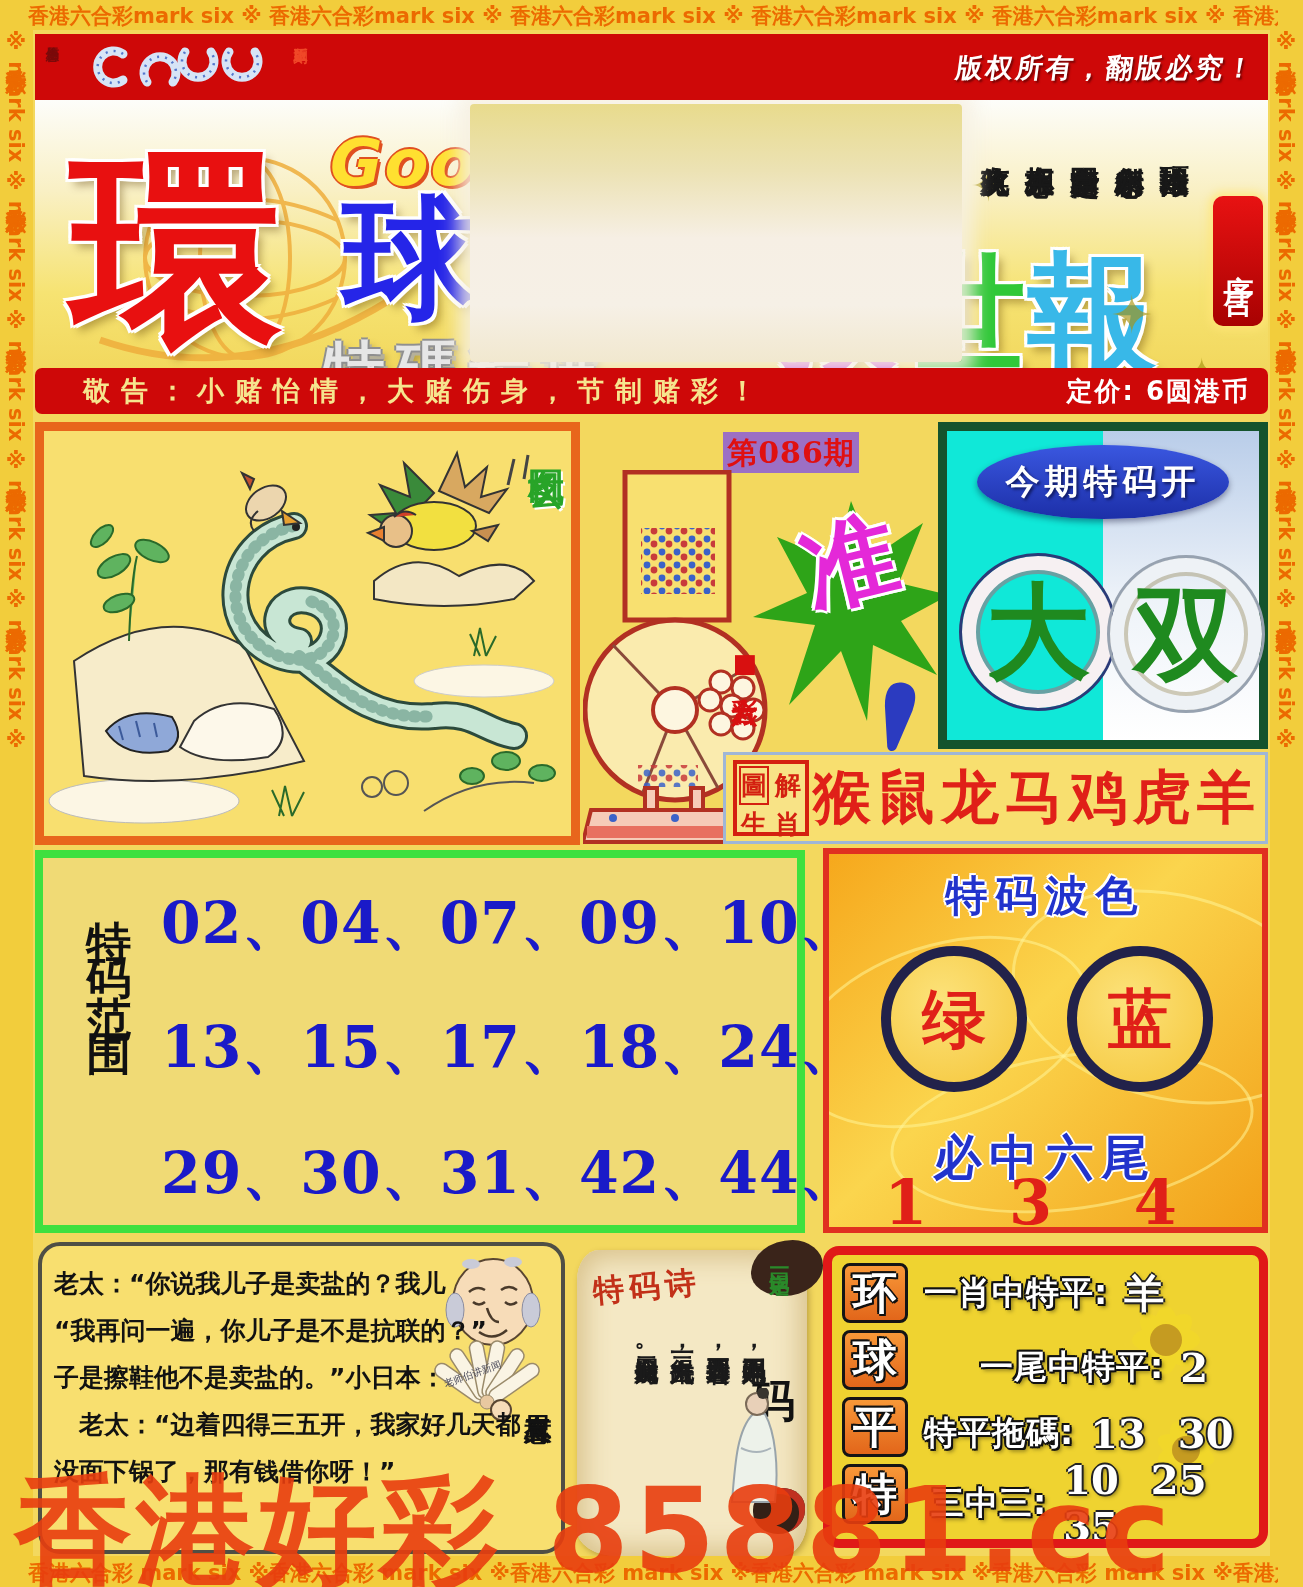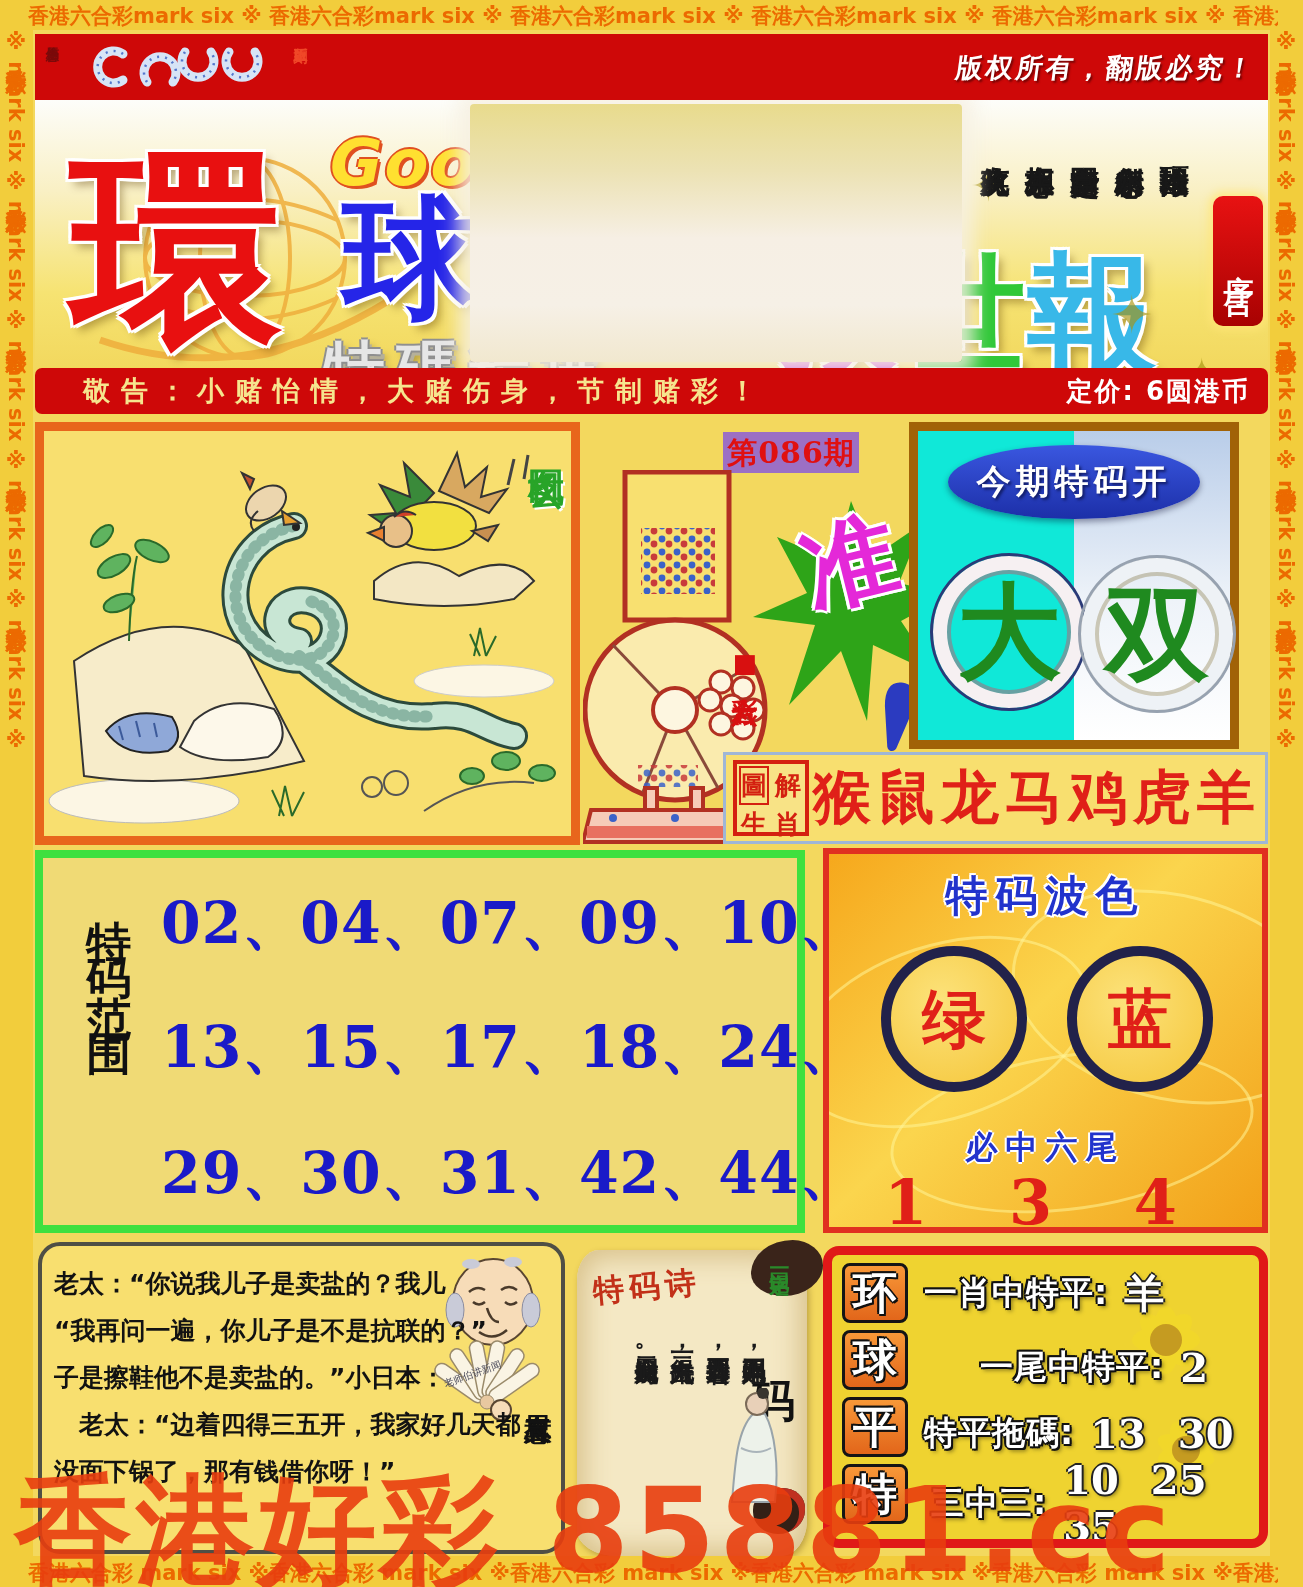--- a/index.html
+++ b/index.html
@@ -52,21 +52,21 @@
     text-shadow:2px 2px 0 #fff;}
   
   .issue{left:690px;top:402px;width:136px;height:41px;background:#9c6fc4;color:#e01010;
     font-size:30px;font-weight:bold;text-align:center;line-height:41px;font-family:"DejaVu Serif",serif;
     letter-spacing:1px;}
   .accuracy{left:770px;top:470px;font-size:94px;font-weight:bold;color:#e428d8;transform:rotate(-14deg);
     z-index:3;font-family:"DejaVu Serif",serif;
     text-shadow:3px 0 0 #fff,-3px 0 0 #fff,0 3px 0 #fff,0 -3px 0 #fff,3px 3px 0 #fff,-3px -3px 0 #fff;}
   .marksix-v{left:694px;top:618px;font-size:26px;line-height:1.35;font-weight:bold;color:#d81010;}
   
-  .result{left:876px;top:392px;width:330px;height:327px;border:9px solid #a16207;box-sizing:border-box;background:#fff;}
+  .result{left:905px;top:392px;width:330px;height:327px;border:9px solid #14532d;box-sizing:border-box;background:#fff;}
   .result-left{left:0;top:0;width:50%;height:100%;background:#10e8d8;}
   .result-right{right:0;top:0;width:50%;height:100%;background:linear-gradient(180deg,#b9cde9,#eef3f9 55%,#fff);}
   .result-ellipse{left:30px;top:14px;width:252px;height:74px;border-radius:50%;
     background:linear-gradient(180deg,#3a57e0,#1c2fa8);z-index:3;color:#fff;font-size:34px;font-weight:bold;
     letter-spacing:5px;display:flex;align-items:center;justify-content:center;
     text-shadow:2px 2px 3px #101a60;box-shadow:0 3px 6px rgba(0,0,40,.4);}
   .rcirc{width:152px;height:152px;border-radius:50%;z-index:2;display:flex;align-items:center;justify-content:center;
     font-size:104px;font-weight:bold;color:#1f8a1f;line-height:1;}
   .rcirc.l{left:12px;top:122px;border:3px solid #2a3a78;
     box-shadow:inset 0 0 0 14px #f6f0f2,inset 0 0 0 18px rgba(190,90,110,.5);}
@@ -89,21 +89,21 @@
     font-family:"DejaVu Serif","Liberation Serif",serif;letter-spacing:1px;white-space:nowrap;}
   
   .wave{left:790px;top:818px;width:445px;height:385px;border:6px solid #e03020;box-sizing:border-box;
     background:linear-gradient(135deg,#f6a81c 0%,#fbd54d 45%,#f2a018 100%);overflow:hidden;}
   .swirl{border:3px solid rgba(255,244,150,.55);border-radius:50%;}
   .wave-title{left:0;right:0;top:14px;text-align:center;font-size:42px;font-weight:bold;color:#2233cc;letter-spacing:8px;
     text-shadow:2px 0 0 #fff,-2px 0 0 #fff,0 2px 0 #fff,0 -2px 0 #fff,2px 2px 0 #fff,-2px -2px 0 #fff;}
   .wcirc{width:146px;height:146px;border-radius:50%;border:10px solid #22224a;box-sizing:border-box;
     background:radial-gradient(circle at 40% 35%,#fce27a,#f5c63a);display:flex;align-items:center;justify-content:center;
     font-size:64px;font-weight:bold;color:#e02018;font-family:"DejaVu Serif",serif;}
-  .wave-six{left:0;right:0;top:272px;text-align:center;font-size:32px;font-weight:bold;color:#2233cc;letter-spacing:8px;
+  .wave-six{left:0;right:0;top:272px;text-align:center;font-size:48px;font-weight:bold;color:#2233cc;letter-spacing:8px;
     text-shadow:2px 0 0 #fff,-2px 0 0 #fff,0 2px 0 #fff,0 -2px 0 #fff;}
   .wave-tails{left:0;right:0;top:312px;text-align:center;font-size:62px;font-weight:bold;color:#e02018;
     font-family:"DejaVu Serif",serif;letter-spacing:30px;}
   
   .joke{left:5px;top:1212px;width:527px;height:312px;border:4px solid #4f4f45;border-radius:22px;
     box-sizing:border-box;background:#f8df6f;overflow:hidden;}
   .joke-lines{left:12px;top:14px;width:505px;z-index:2;}
   .joke-lines div{font-size:25px;font-weight:bold;color:#121212;line-height:47px;white-space:nowrap;}
   .aside-v{right:8px;top:148px;font-size:27px;font-weight:bold;color:#121212;line-height:1.1;z-index:3;}
   

